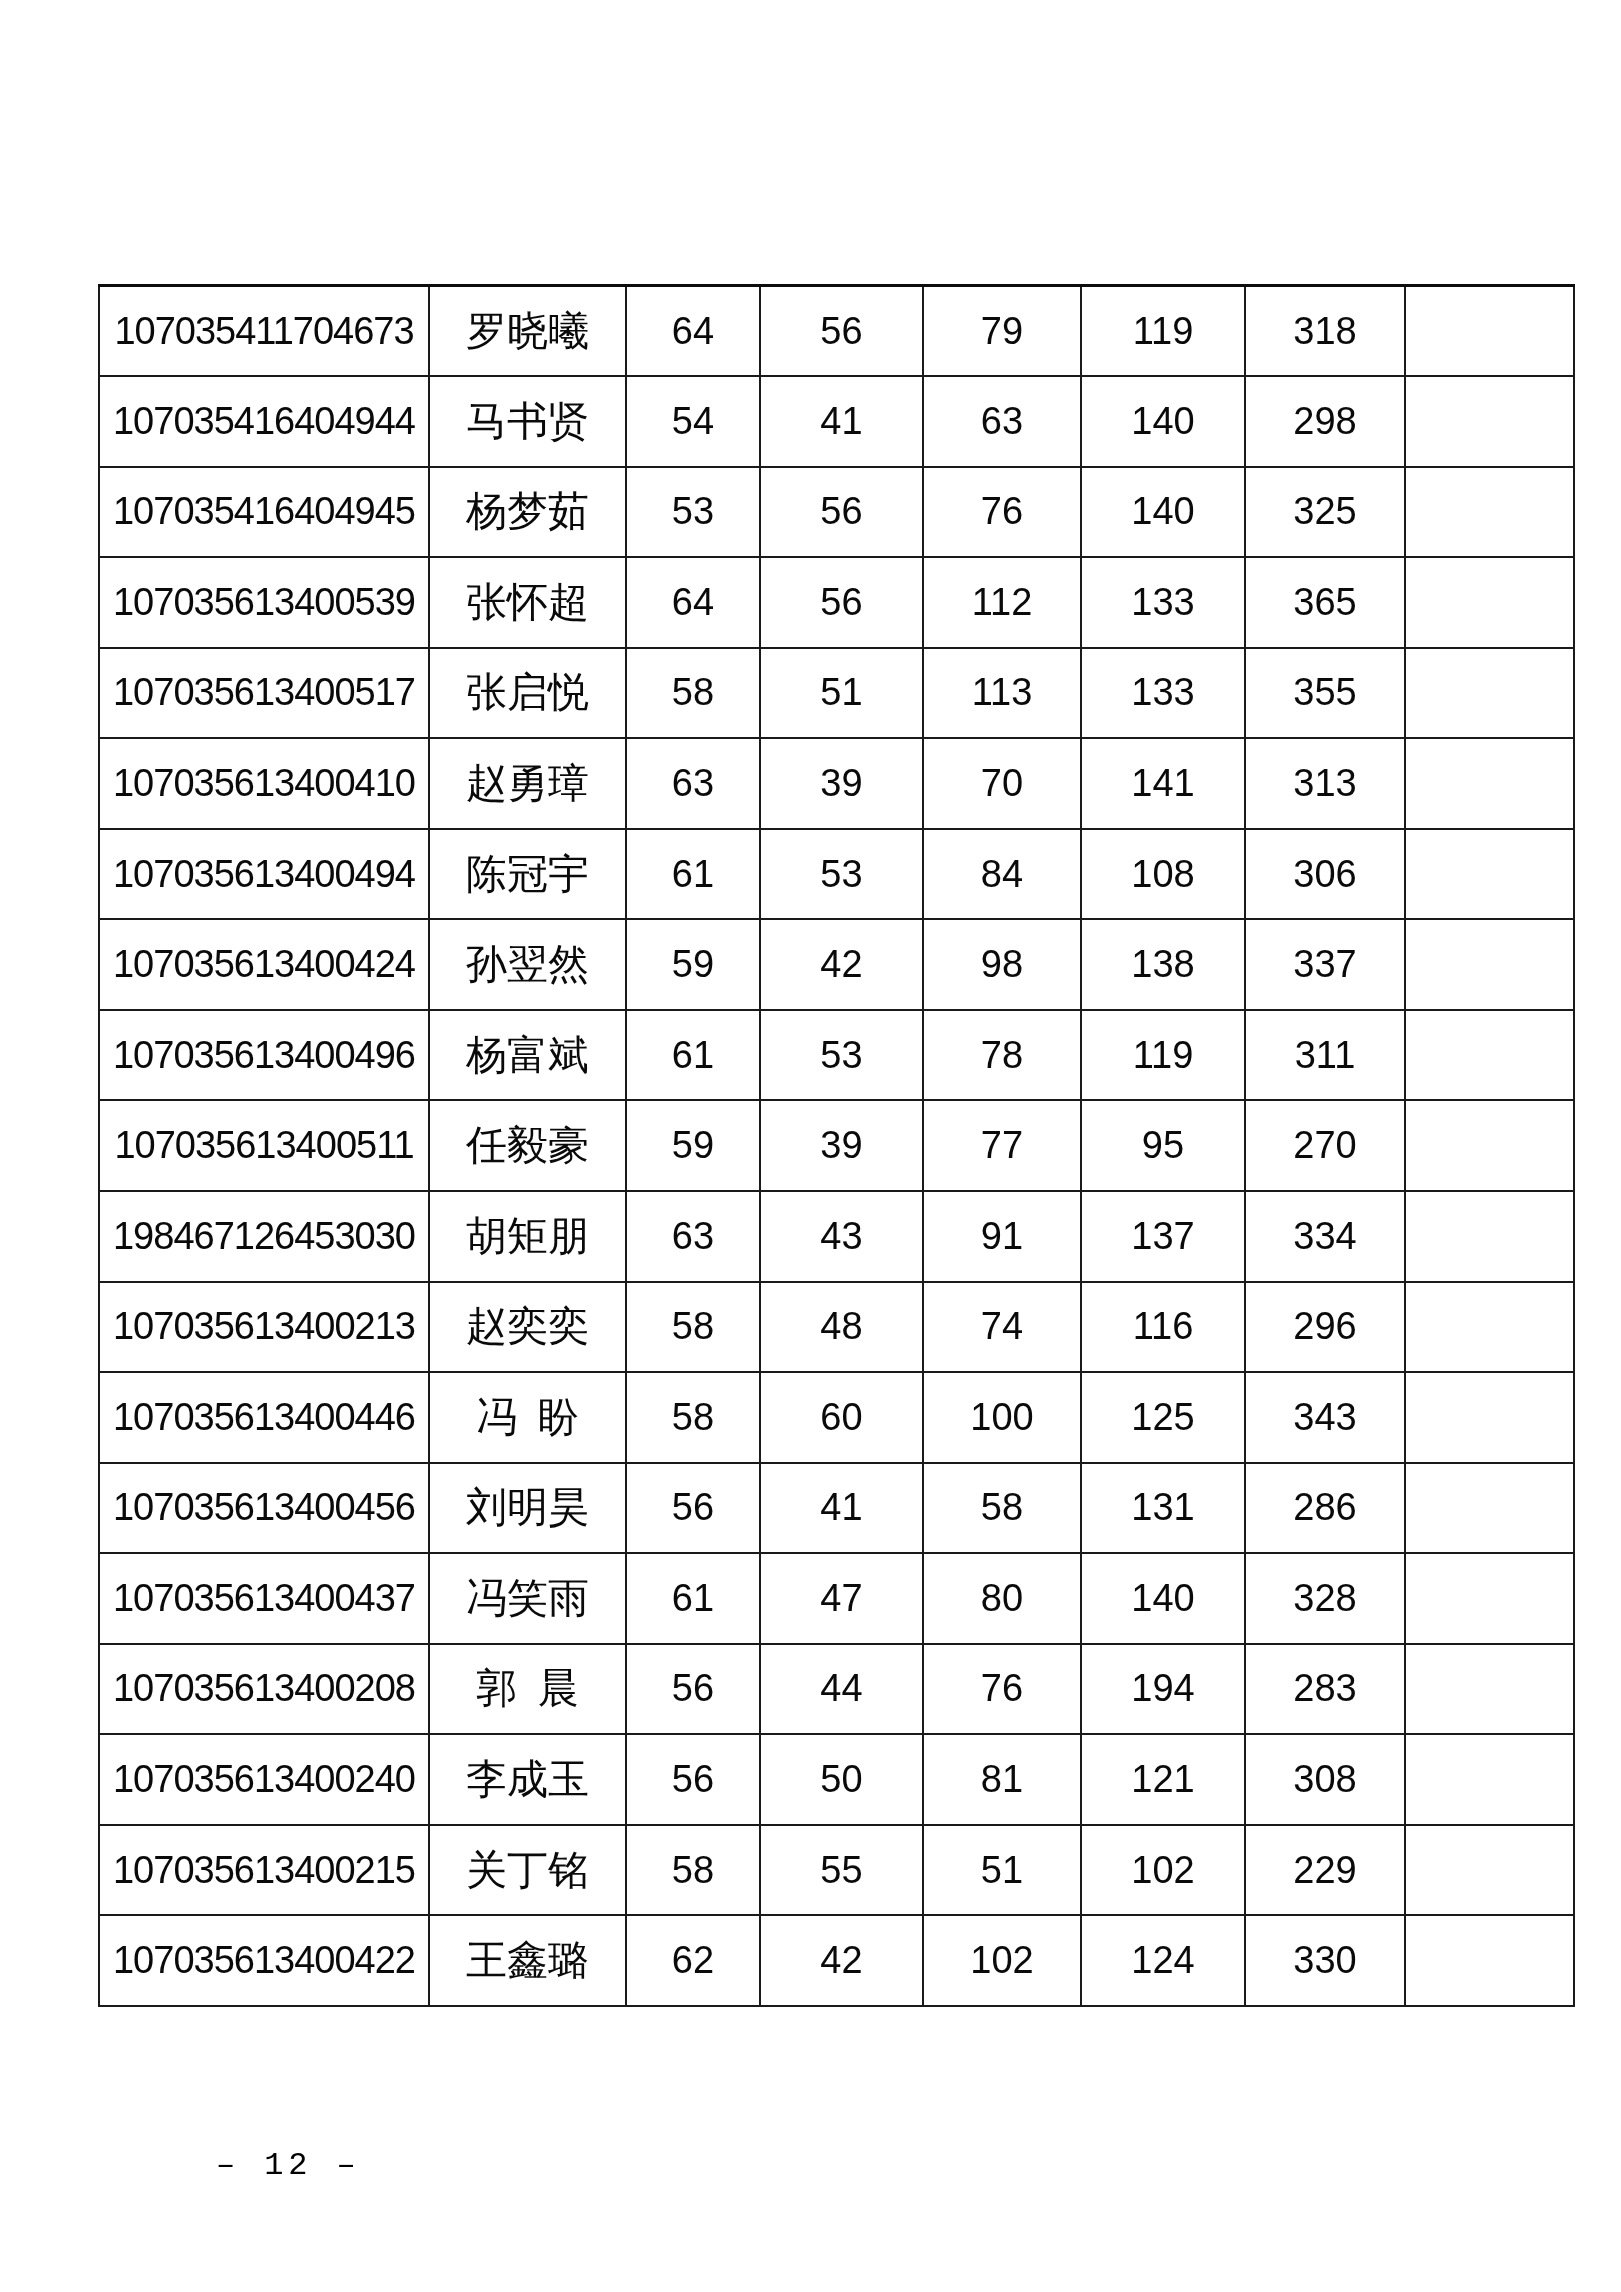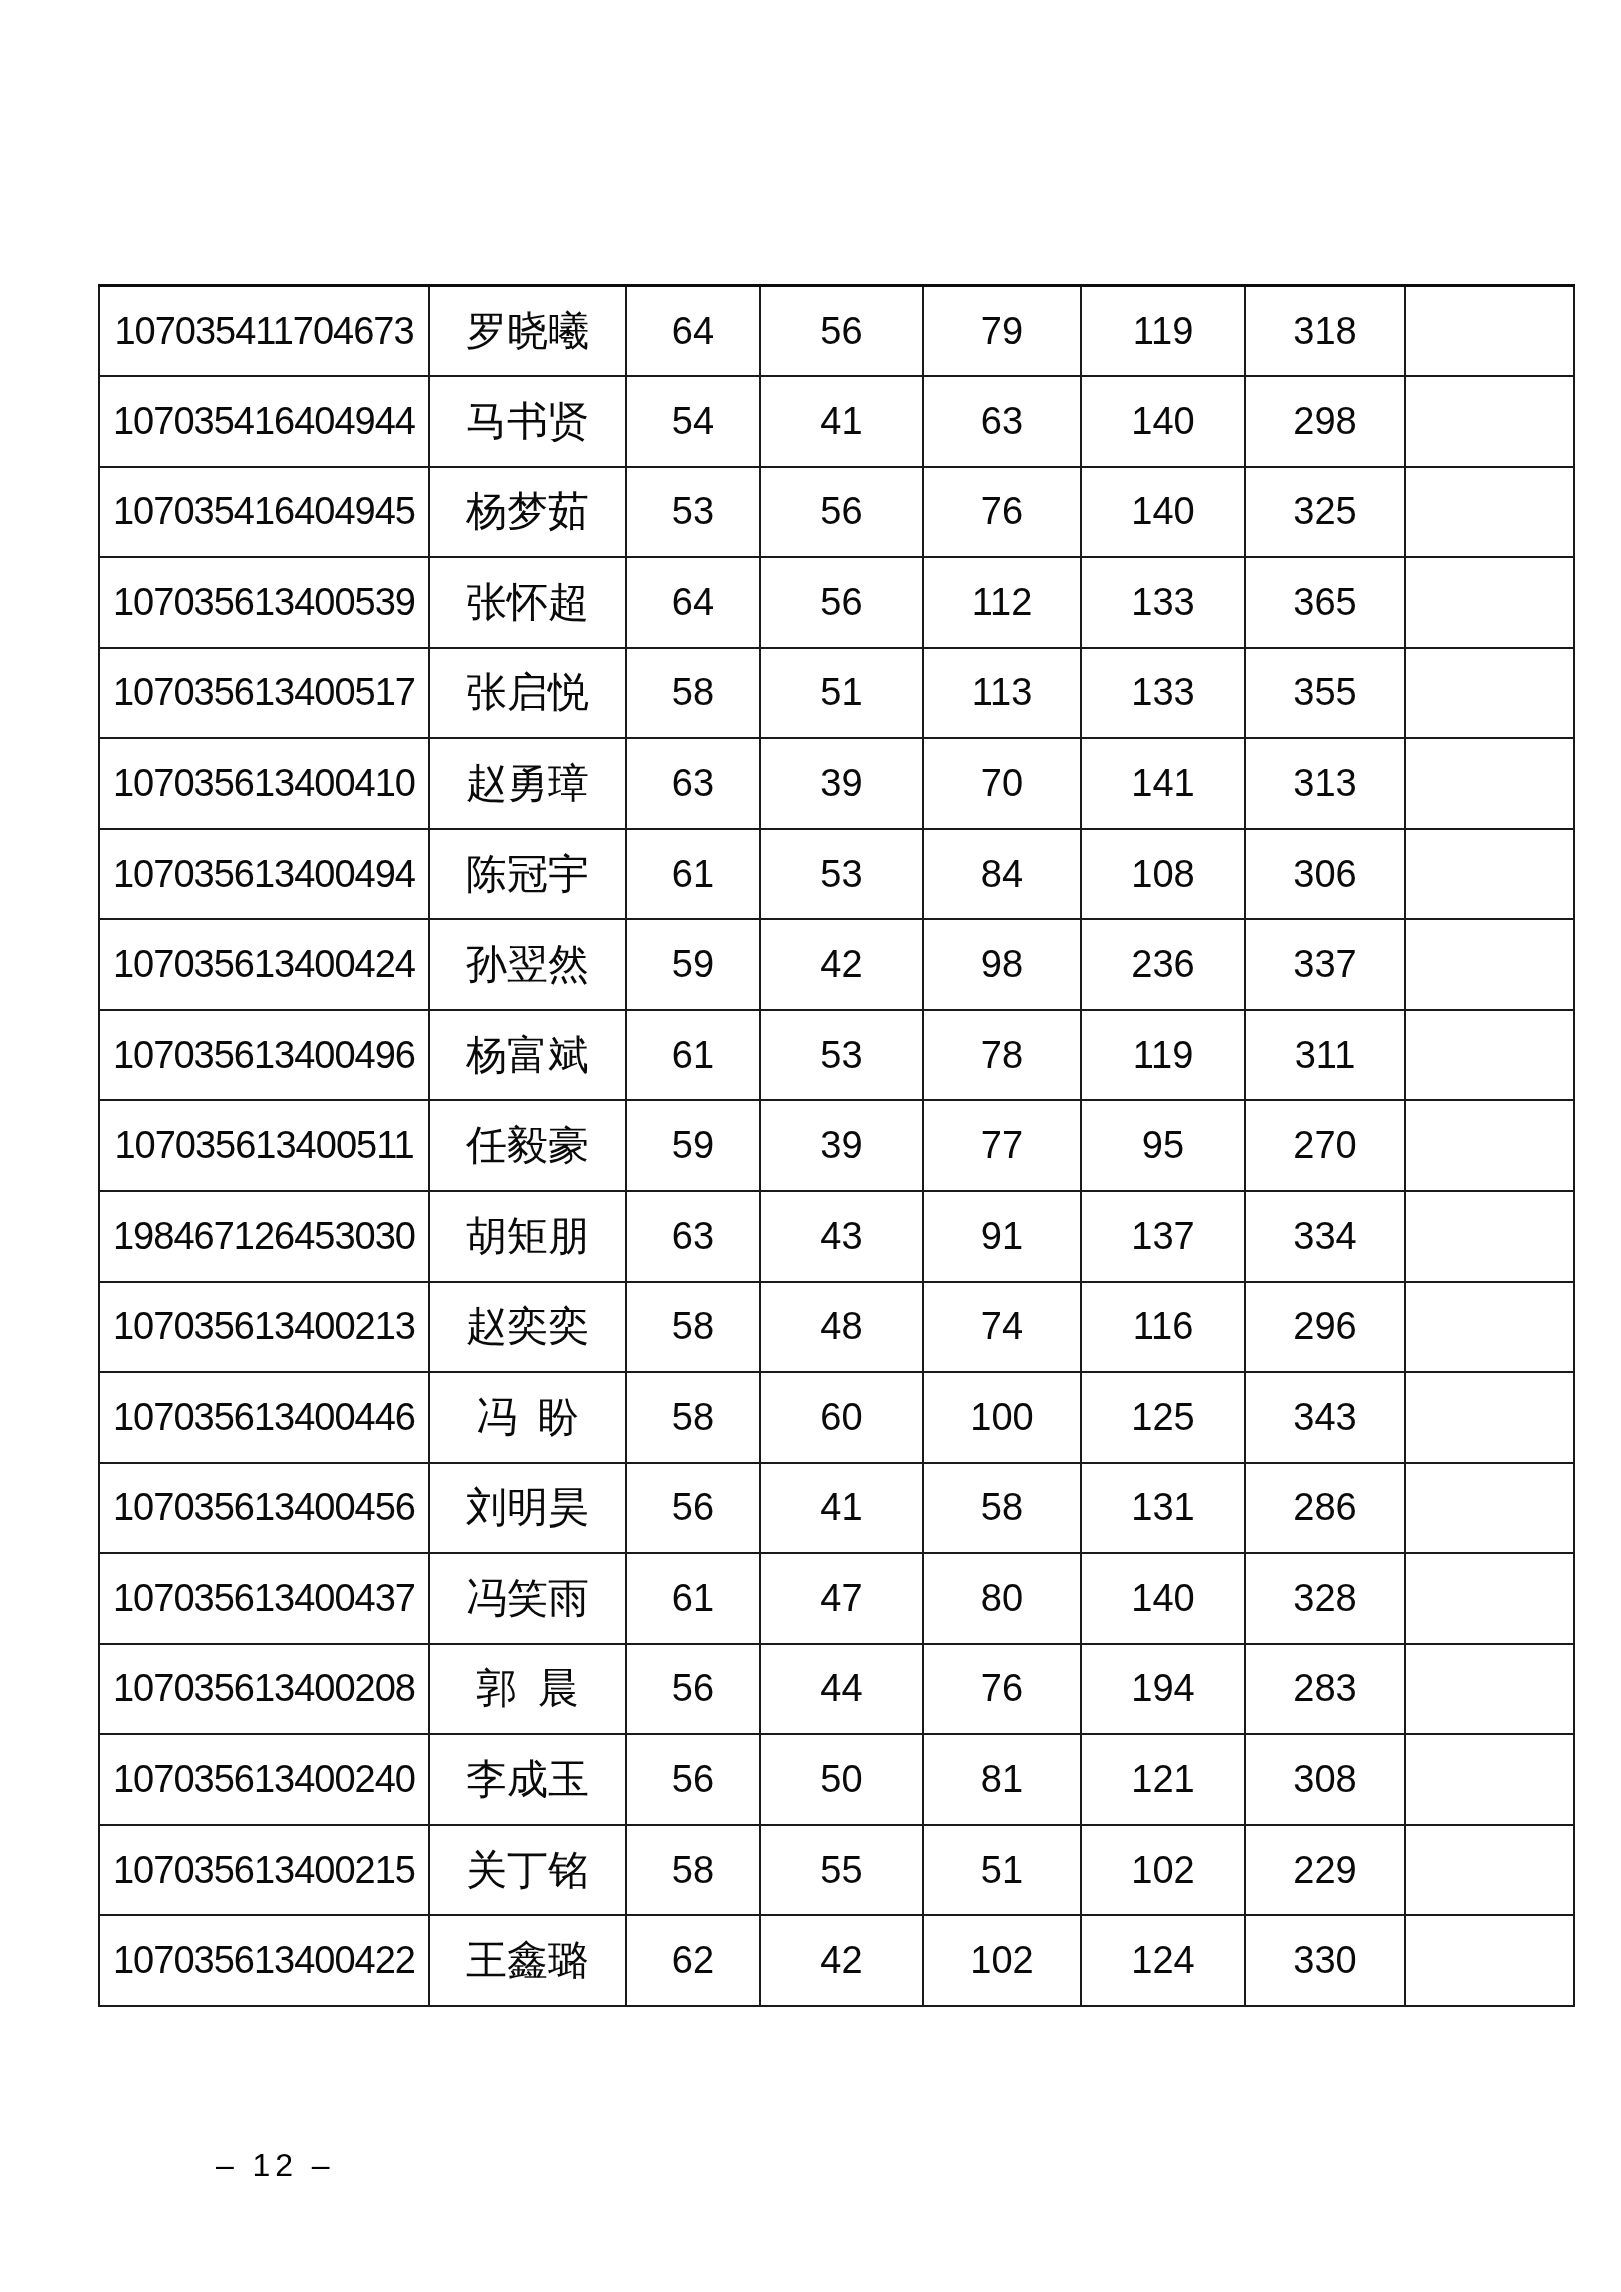--- a/index.html
+++ b/index.html
@@ -58,21 +58,21 @@
     font-size: 38px;
     color: #0a0a0a;
   }
   td.blank-cell {
     background: #ffffff;
   }
   .page-number {
     position: absolute;
     left: 216px;
     top: 2135px;
-    font-family: Liberation Sans, sans-serif;
+    font-family: Liberation Mono, monospace;
     font-size: 32px;
     letter-spacing: 4.9px;
     color: #000;
     line-height: 33px;
   }
 </style>
 </head>
 <body>
 
 <div class="doc-page">
@@ -158,21 +158,21 @@
           <td class="num-cell">108</td>
           <td class="num-cell">306</td>
           <td class="blank-cell"></td>
         </tr>
         <tr>
           <td class="id-cell">107035613400424</td>
           <td class="name-cell">孙翌然</td>
           <td class="num-cell">59</td>
           <td class="num-cell">42</td>
           <td class="num-cell">98</td>
-          <td class="num-cell">236</td>
+          <td class="num-cell">138</td>
           <td class="num-cell">337</td>
           <td class="blank-cell"></td>
         </tr>
         <tr>
           <td class="id-cell">107035613400496</td>
           <td class="name-cell">杨富斌</td>
           <td class="num-cell">61</td>
           <td class="num-cell">53</td>
           <td class="num-cell">78</td>
           <td class="num-cell">119</td>

